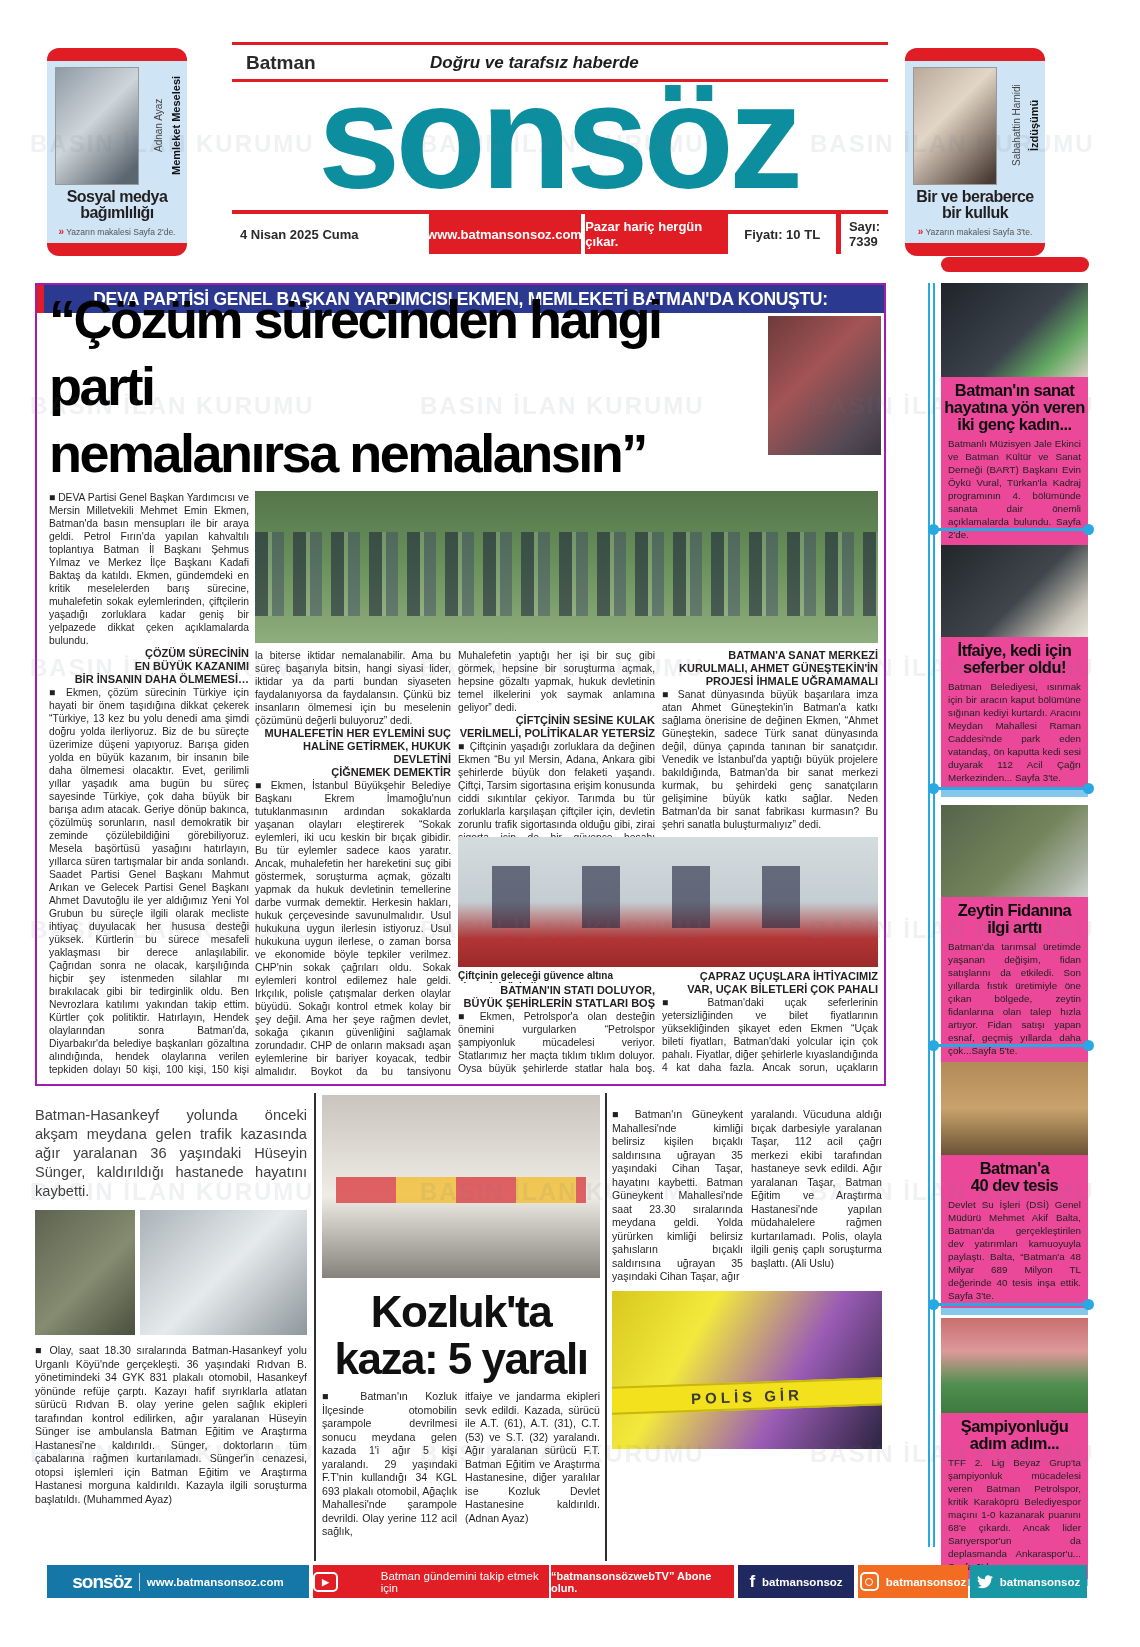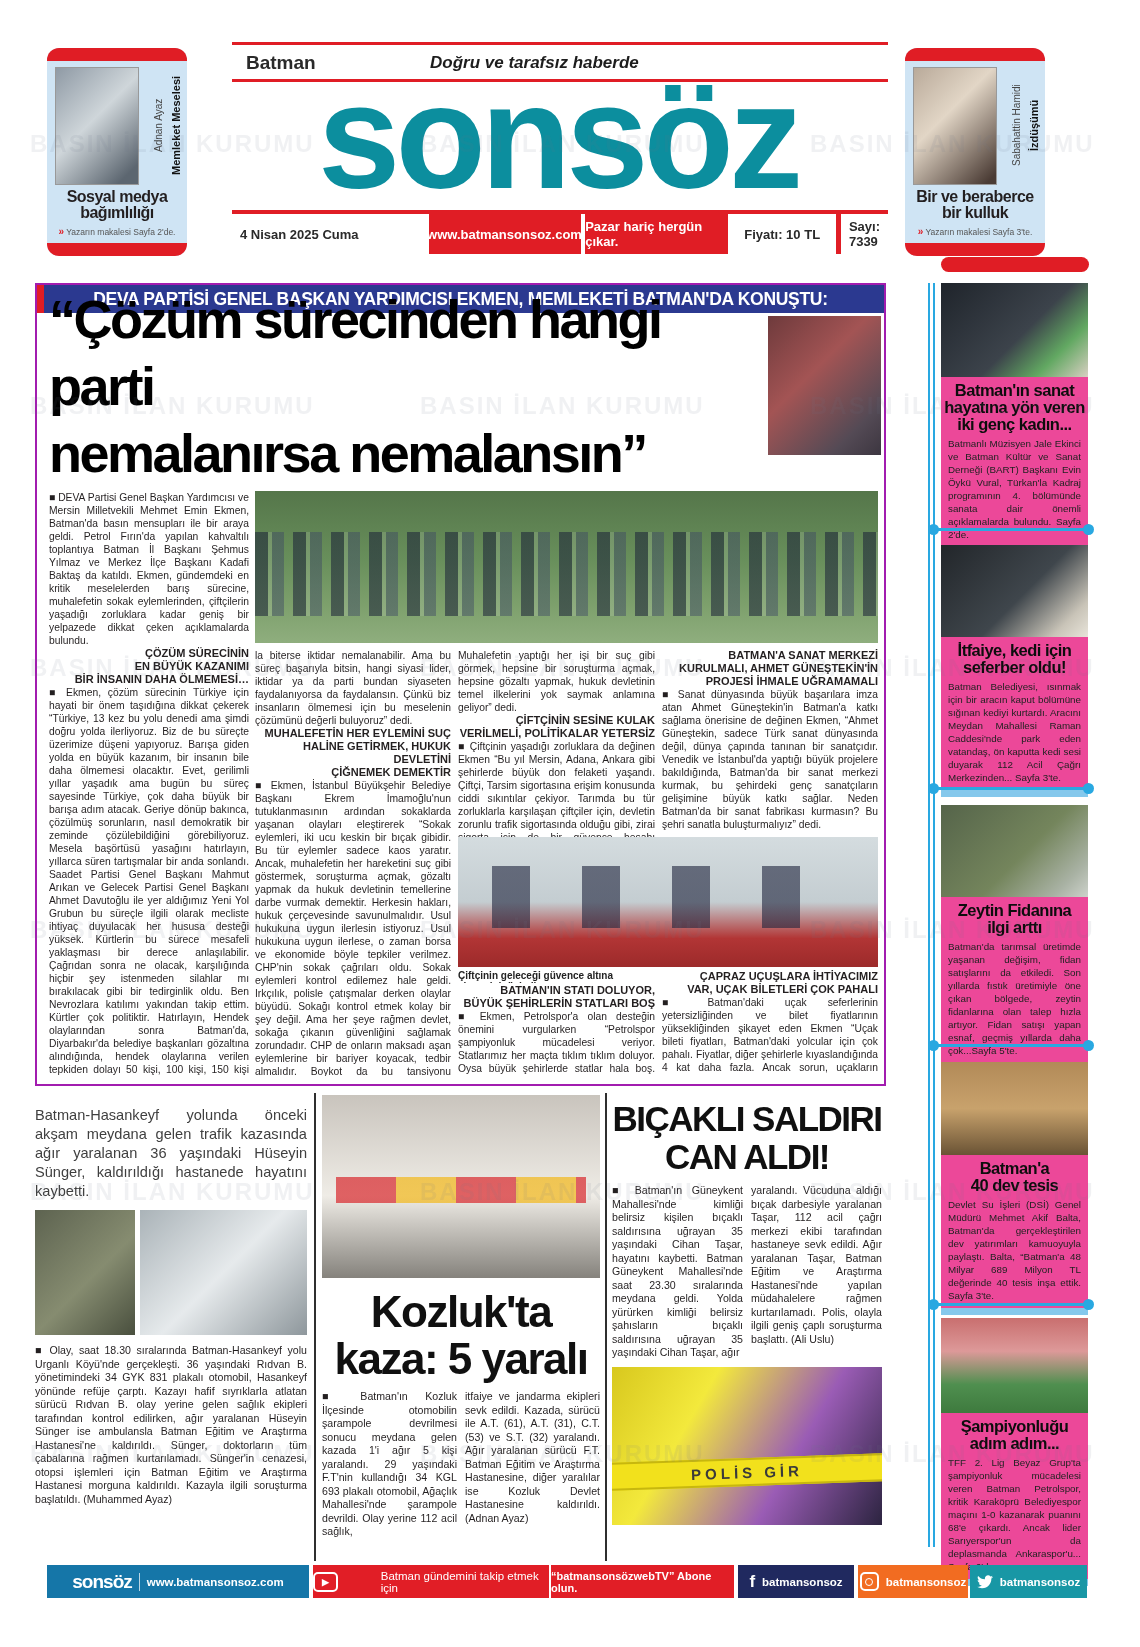--- a/index.html
+++ b/index.html
@@ -242,22 +242,20 @@
     <div class="ph-ambulance" style="position:relative;width:278px;height:183px;"></div>
     <div class="story-head koz-head">Kozluk'ta
 kaza: 5 yaralı</div>
     <div class="twocol">
       <div class="small-body">■ Batman'ın Kozluk İlçesinde otomobilin şarampole devrilmesi sonucu meydana gelen kazada 1'i ağır 5 kişi yaralandı. 29 yaşındaki F.T'nin kullandığı 34 KGL 693 plakalı otomobil, Ağaçlık Mahallesi'nde şarampole devrildi. Olay yerine 112 acil sağlık,</div>
       <div class="small-body">itfaiye ve jandarma ekipleri sevk edildi. Kazada, sürücü ile A.T. (61), A.T. (31), C.T. (53) ve S.T. (32) yaralandı. Ağır yaralanan sürücü F.T. Batman Eğitim ve Araştırma Hastanesine, diğer yaralılar ise Kozluk Devlet Hastanesine kaldırıldı. (Adnan Ayaz)</div>
     </div>
   </div>
 
   <div class="abs" style="left:612px;top:1100px;width:270px;">
-    <div class="story-head stab-head">BIÇAKLI SALDIRI
-CAN ALDI!</div>
     <div class="twocol">
       <div class="small-body">■ Batman'ın Güneykent Mahallesi'nde kimliği belirsiz kişilen bıçaklı saldırısına uğrayan 35 yaşındaki Cihan Taşar, hayatını kaybetti. Batman Güneykent Mahallesi'nde saat 23.30 sıralarında meydana geldi. Yolda yürürken kimliği belirsiz şahısların bıçaklı saldırısına uğrayan 35 yaşındaki Cihan Taşar, ağır</div>
       <div class="small-body">yaralandı. Vücuduna aldığı bıçak darbesiyle yaralanan Taşar, 112 acil çağrı merkezi ekibi tarafından hastaneye sevk edildi. Ağır yaralanan Taşar, Batman Eğitim ve Araştırma Hastanesi'nde yapılan müdahalelere rağmen kurtarılamadı. Polis, olayla ilgili geniş çaplı soruşturma başlattı. (Ali Uslu)</div>
     </div>
     <div class="ph-police" style="position:relative;width:270px;height:158px;margin-top:7px;overflow:hidden;">
       <div class="tape">POLİS  GİR</div>
     </div>
   </div>
 
   <div class="side-cap" style="left:941px;top:257px;width:148px;height:15px;"></div>

